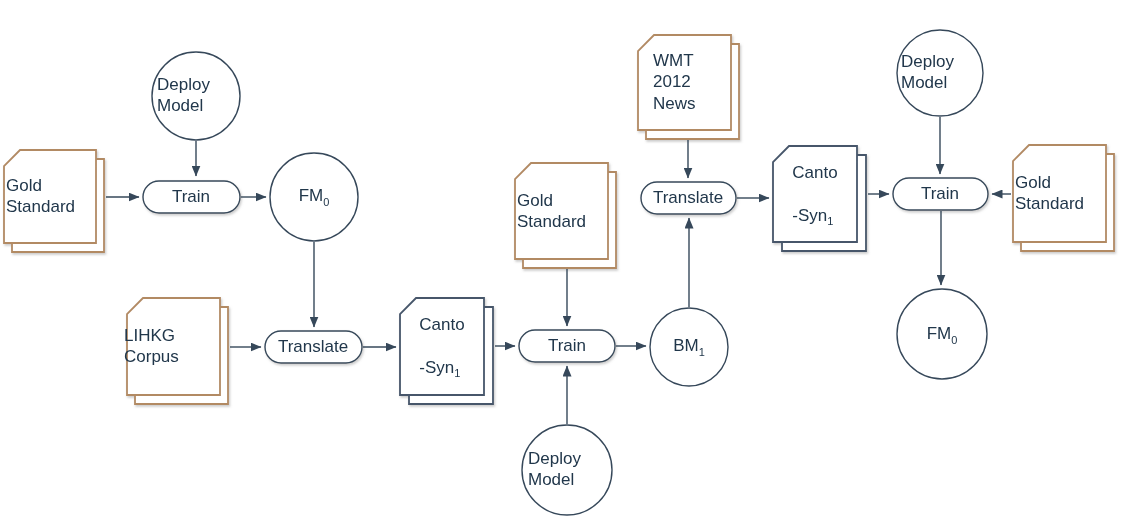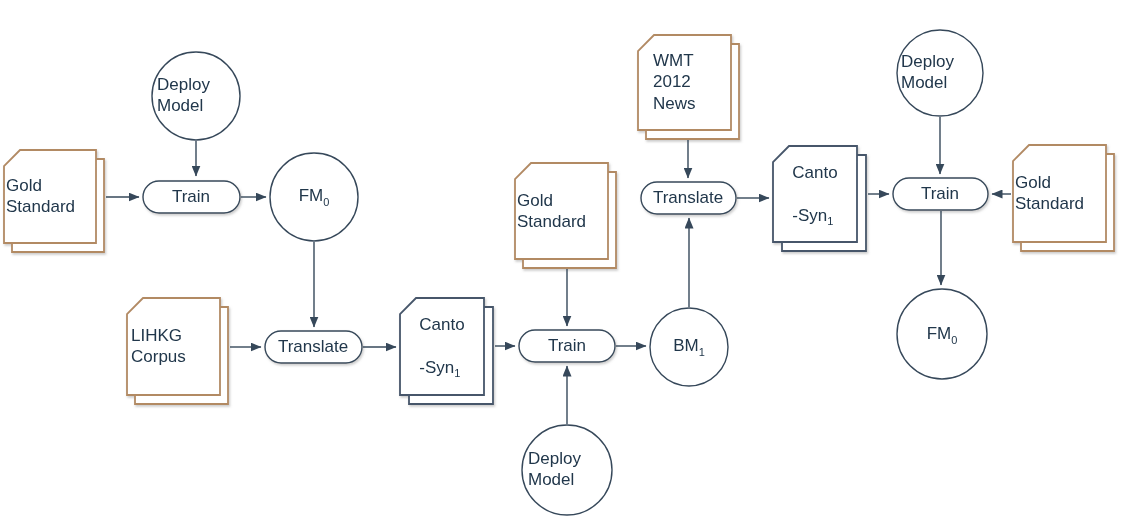--- a/index.html
+++ b/index.html
@@ -109,21 +109,21 @@
     <line class="edge" x1="1011" y1="194" x2="992" y2="194" marker-end="url(#arrowhead)"></line>
     <line class="edge" x1="941" y1="211" x2="941" y2="285" marker-end="url(#arrowhead)"></line>
   </svg>
 
   <div class="node-text" style="left:50px;top:196px;width:88px">Gold Standard</div>
   <div class="node-text" style="left:196px;top:95px;width:78px">Deploy Model</div>
   <div class="node-text" style="left:191px;top:197px;width:90px">Train</div>
   <div class="node-text" style="left:314px;top:196px;width:80px">
     <div><span>FM</span><sub>0</sub></div>
   </div>
-  <div class="node-text" style="left:173px;top:346px;width:84px">LIHKG Corpus</div>
+  <div class="node-text" style="left:166px;top:346px;width:84px">LIHKG Corpus</div>
   <div class="node-text" style="left:313px;top:347px;width:94px">Translate</div>
   <div class="node-text" style="left:442px;top:346px;width:80px">
     <div>
       <div>Canto</div>
       <div><span>-Syn</span><sub>1</sub></div>
     </div>
   </div>
   <div class="node-text" style="left:561px;top:211px;width:88px">Gold Standard</div>
   <div class="node-text" style="left:567px;top:346px;width:90px">Train</div>
   <div class="node-text" style="left:567px;top:469px;width:78px">Deploy Model</div>

